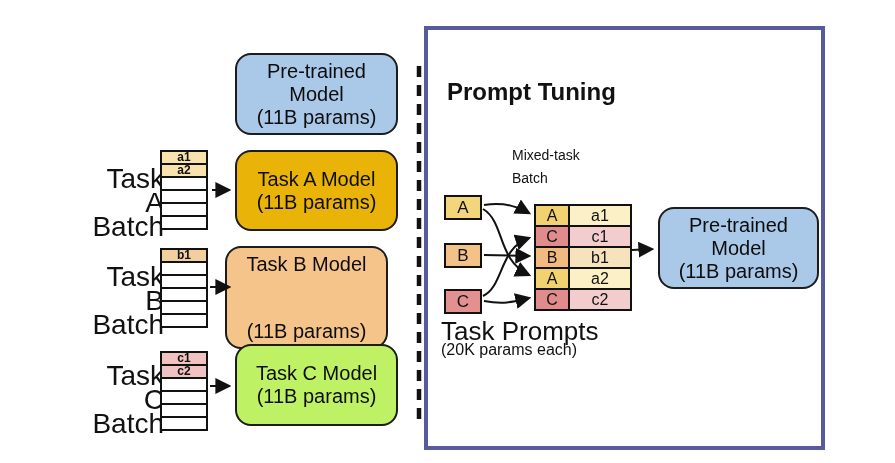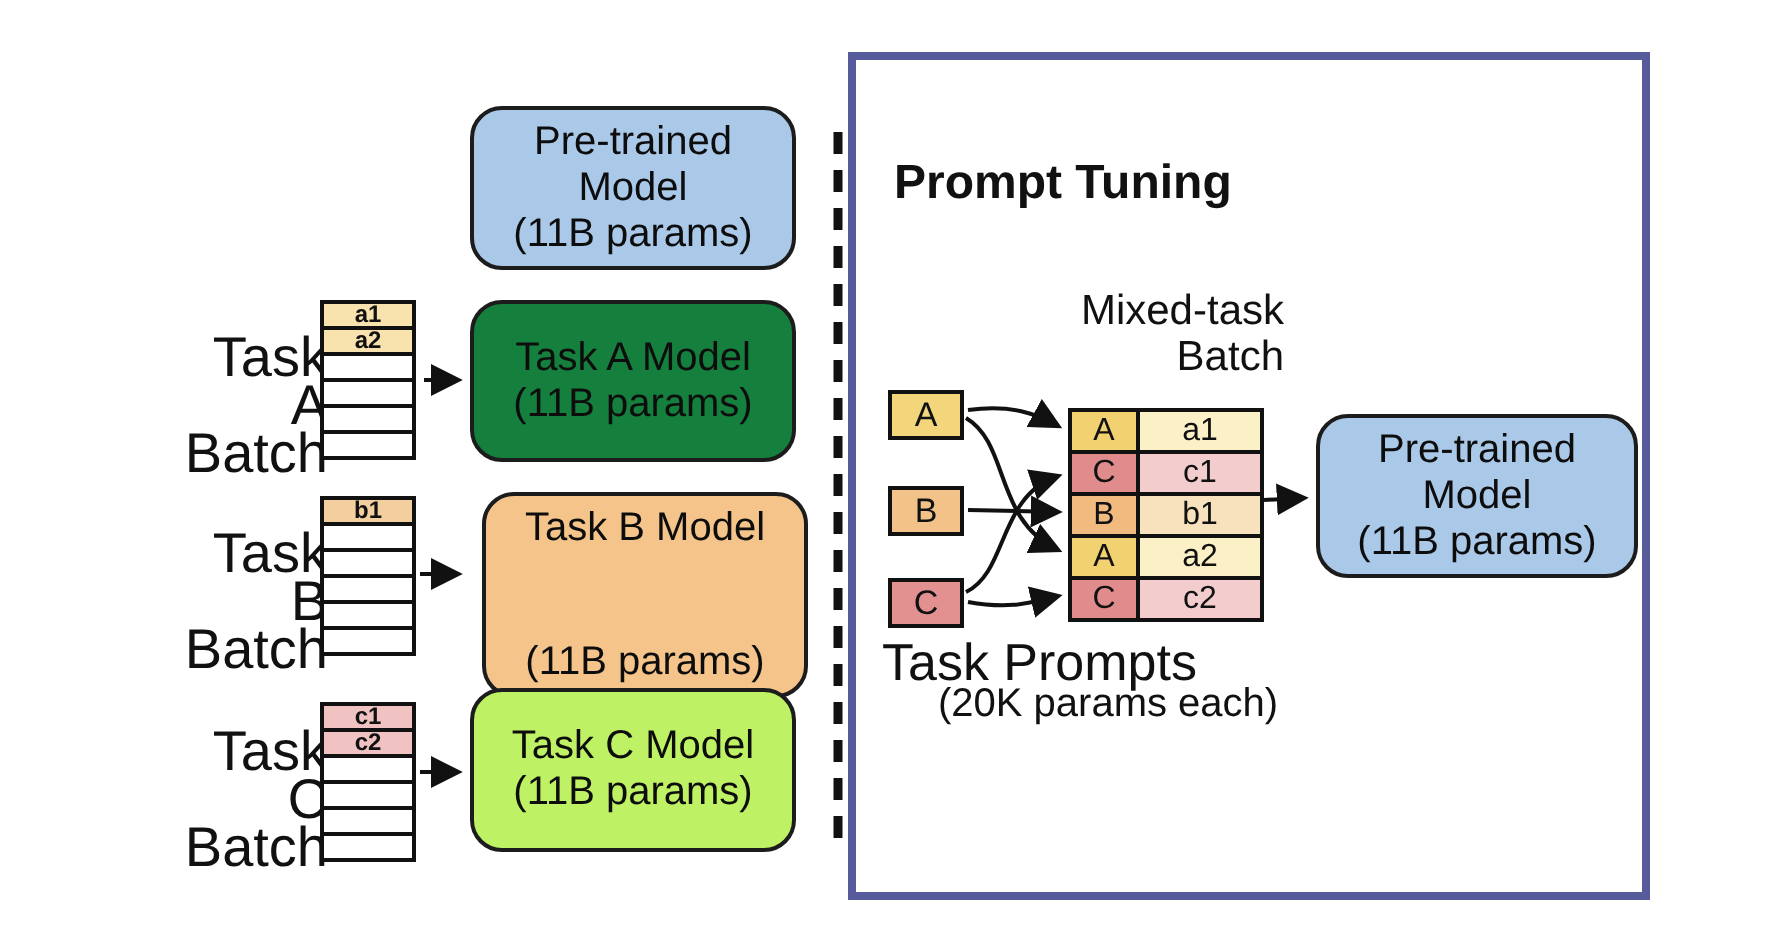--- a/index.html
+++ b/index.html
@@ -8,40 +8,40 @@
     font-family:"Liberation Sans", sans-serif;color:#111;overflow:hidden;
   }
   
   .rbox{
     position:absolute;border:2.5px solid #1c1c1c;border-radius:16px;
     display:flex;flex-direction:column;align-items:center;justify-content:center;
     text-align:center;font-size:20px;line-height:23px;color:#0d0d0d;
     box-sizing:border-box;
   }
   .mblue{background:#aac8e8;text-align:center;}
-  .myellow{background:#15803d;}
+  .myellow{background:#eab308;}
   .morange{background:#f5c48b;}
   .mred{background:#bef264;}
   
   .title{position:absolute;font-size:24px;font-weight:bold;white-space:nowrap;}
   
   .tlabel{position:absolute;width:78px;text-align:right;font-size:28px;line-height:24px;}
   
   .btable{position:absolute;width:48px;border:2px solid #111;background:#fff;box-sizing:border-box;}
   .brow{height:11px;border-bottom:2px solid #111;font-size:12px;line-height:11px;text-align:center;font-weight:bold;box-sizing:content-box;}
   .brow:last-child{border-bottom:none;}
   .rA{background:#f8e2ad;}
   .rB{background:#f3cf9f;}
   .rC{background:#f1c2c2;}
   
   .panel{position:absolute;left:424px;top:26px;width:401px;height:424px;
          border:4px solid #575b9c;box-sizing:border-box;background:transparent;}
   
-  .mixlabel{position:absolute;left:512px;top:144px;width:130px;text-align:right;
-            font-size:21px;line-height:23px;}
+  .mixlabel{position:absolute;left:512px;top:144px;width:130px;text-align:left;
+            font-size:14px;line-height:23px;}
   
   .pbox{position:absolute;left:444px;width:38px;height:25px;border:2px solid #111;
         box-sizing:border-box;display:flex;align-items:center;justify-content:center;
         font-size:17px;}
   .pA{background:#f3d57c;}
   .pB{background:#f2c289;}
   .pC{background:#e29090;}
   
   .mtable{position:absolute;left:534px;top:204px;border:2px solid #111;box-sizing:border-box;background:#fff;}
   .mrow{display:flex;border-bottom:2px solid #111;}
@@ -50,21 +50,21 @@
   .mcell.task{width:32px;border-right:2px solid #111;}
   .mcell.ex{width:60px;}
   .cA{background:#f2d170;}
   .cB{background:#f1bb80;}
   .cC{background:#e18c8c;}
   .eA{background:#fbf0c6;}
   .eB{background:#f8e2bd;}
   .eC{background:#f3cdcd;}
   
   .caption1{position:absolute;left:441px;top:316px;font-size:26px;white-space:nowrap;}
-  .caption2{position:absolute;left:441px;top:341px;font-size:20px;white-space:nowrap;margin-left:28px;}
+  .caption2{position:absolute;left:441px;top:341px;font-size:16px;white-space:nowrap;}
   svg.overlay{position:absolute;left:0;top:0;pointer-events:none;}
 </style>
 </head>
 <body>
 
 <div class="canvas">
 
 
   <div class="rbox mblue" style="left:235px;top:53px;width:163px;height:82px;">
     <div>Pre-trained</div>
@@ -94,21 +94,21 @@
     <div>Batch</div>
   </div>
   <div class="btable" style="left:160px;top:248px;">
     <div class="brow rB">b1</div>
     <div class="brow"></div>
     <div class="brow"></div>
     <div class="brow"></div>
     <div class="brow"></div>
     <div class="brow"></div>
   </div>
-  <div class="rbox morange" style="left:241px;top:246px;width:163px;height:103px;gap:44px;">
+  <div class="rbox morange" style="left:225px;top:246px;width:163px;height:103px;gap:44px;">
     <div>Task B Model</div>
     <div>(11B params)</div>
   </div>
 
   <div class="tlabel" style="left:86px;top:364px;">
     <div>Task C</div>
     <div>Batch</div>
   </div>
   <div class="btable" style="left:160px;top:351px;">
     <div class="brow rC">c1</div>

